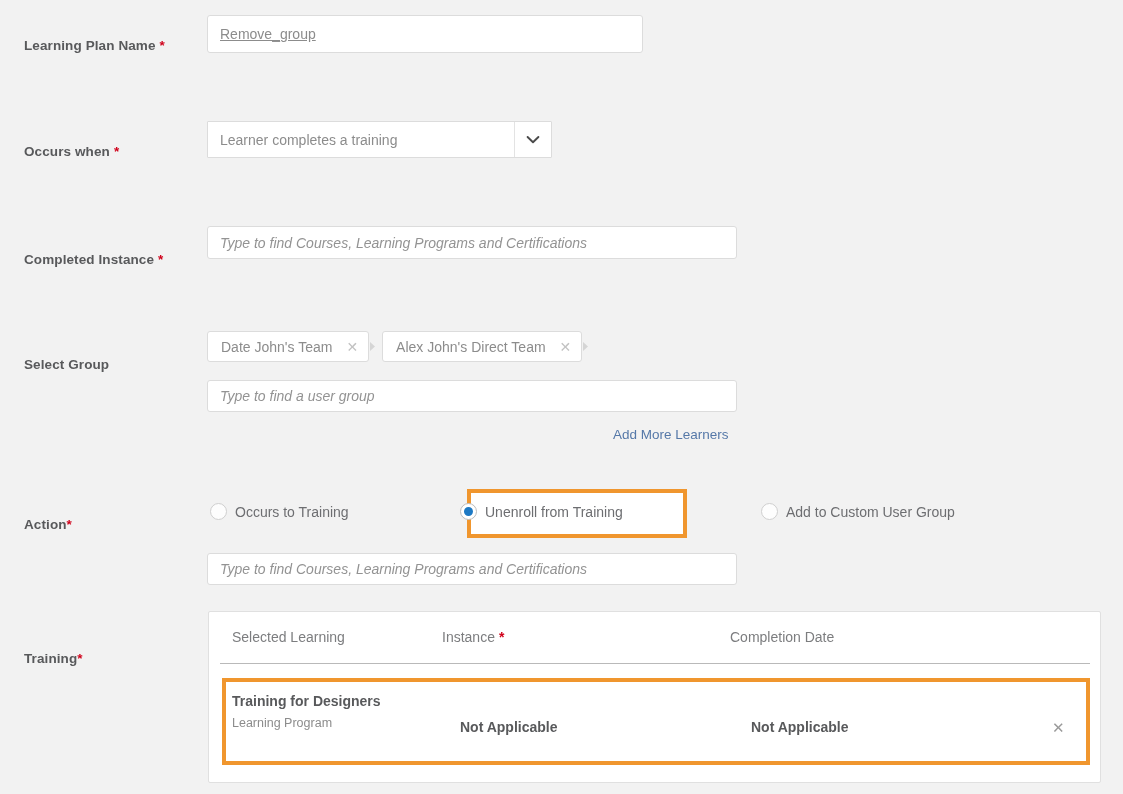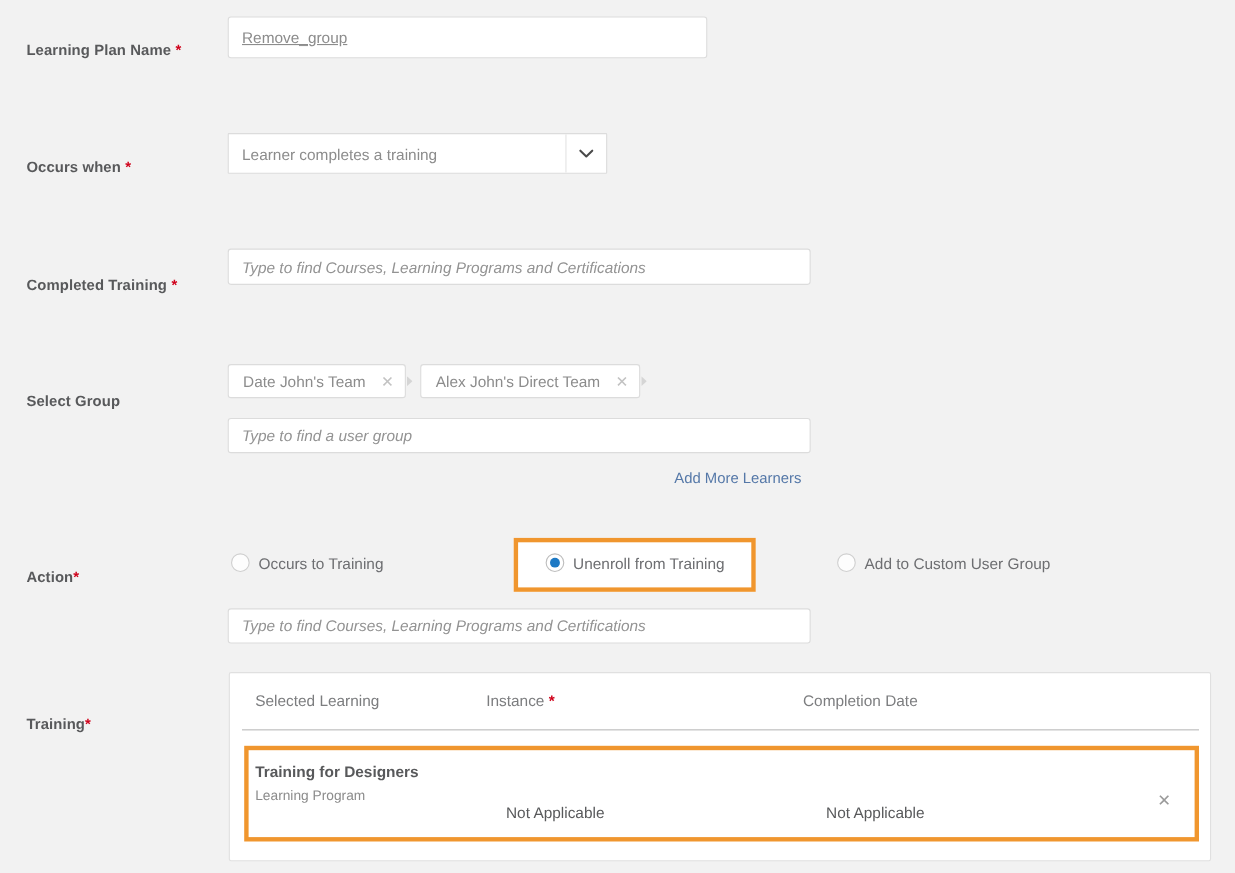--- a/index.html
+++ b/index.html
@@ -195,23 +195,22 @@
     font-size: 14px;
     font-weight: bold;
     color: #58595b;
   }
   .cell-sub {
     font-size: 12.5px;
     color: #8c8c8c;
   }
   .cell-bold {
     font-size: 14px;
-    font-weight: normal;
+    font-weight: bold;
     color: #58595b;
-    margin-top: 12px;
   }
   .row-x {
     position: absolute;
     font-size: 15px;
     color: #9a9a9a;
     cursor: pointer;
   }
 </style>
 </head>
 <body>
@@ -227,21 +226,21 @@
 <div class="select-box" style="left:207px; top:121px; width:345px; height:37px;">
   <div class="select-value">Learner completes a training</div>
   <div class="select-arrow">
     <svg width="14" height="10" viewBox="0 0 14 10">
       <path d="M1.6 2 L7 7.2 L12.4 2" stroke="#4a4a4a" stroke-width="1.9" fill="none" stroke-linecap="round" stroke-linejoin="round"></path>
     </svg>
   </div>
 </div>
 
 <div class="field-label" style="top:252px;">
-  <span>Completed Training</span><span class="req spaced">*</span>
+  <span>Completed Instance</span><span class="req spaced">*</span>
 </div>
 <div class="txt-input ph" style="left:207px; top:226px; width:530px; height:33px;">Type to find Courses, Learning Programs and Certifications</div>
 
 <div class="field-label" style="top:357px;">
   <span>Select Group</span>
 </div>
 
 <div class="chip-row" style="left:207px; top:331px;">
   <div class="chip">
     <span>Date John's Team</span>
@@ -271,21 +270,21 @@
   <span>Action</span><span class="req">*</span>
 </div>
 
 <div class="radio-item" style="left:210px; top:503px;">
   <span class="radio-dot"></span>
   <span class="radio-label">Occurs to Training</span>
 </div>
 
 <div class="hl-box filled" style="left:467px; top:489px; width:220px; height:49px;"></div>
 
-<div class="radio-item" style="left:496px; top:503px;justify-content:center;">
+<div class="radio-item" style="left:460px; top:503px;justify-content:center;">
   <span class="radio-dot on"></span>
   <span class="radio-label">Unenroll from Training</span>
 </div>
 
 <div class="radio-item" style="left:761px; top:503px;">
   <span class="radio-dot"></span>
   <span class="radio-label">Add to Custom User Group</span>
 </div>
 
 <div class="field-label" style="top:603px;margin-top:48px;">

